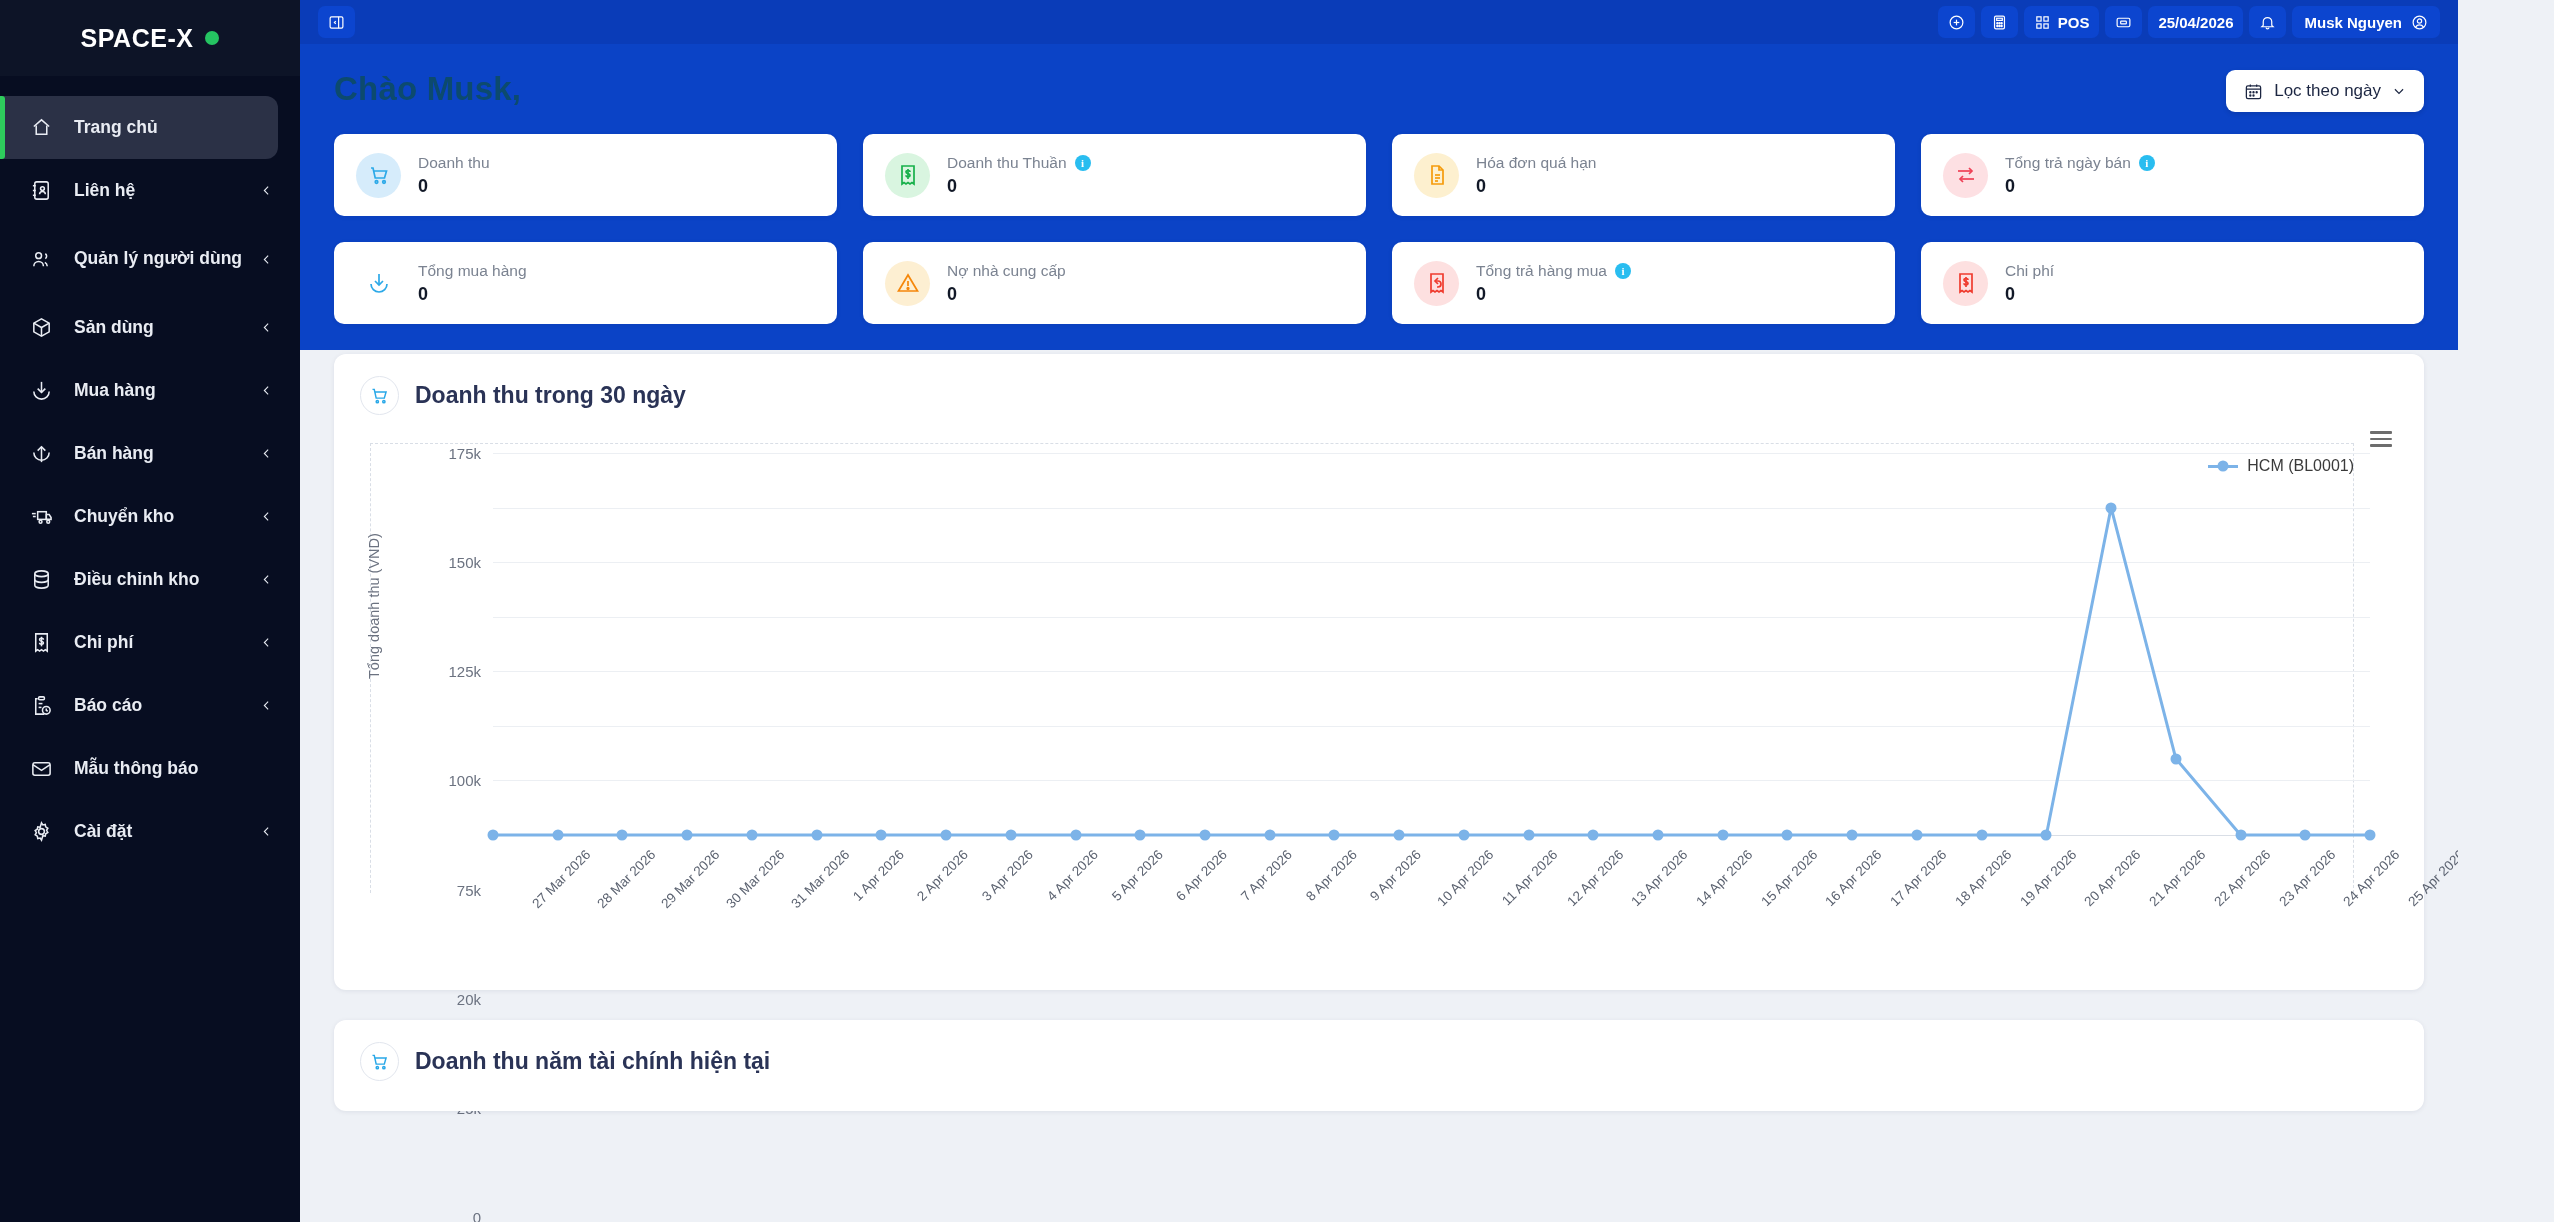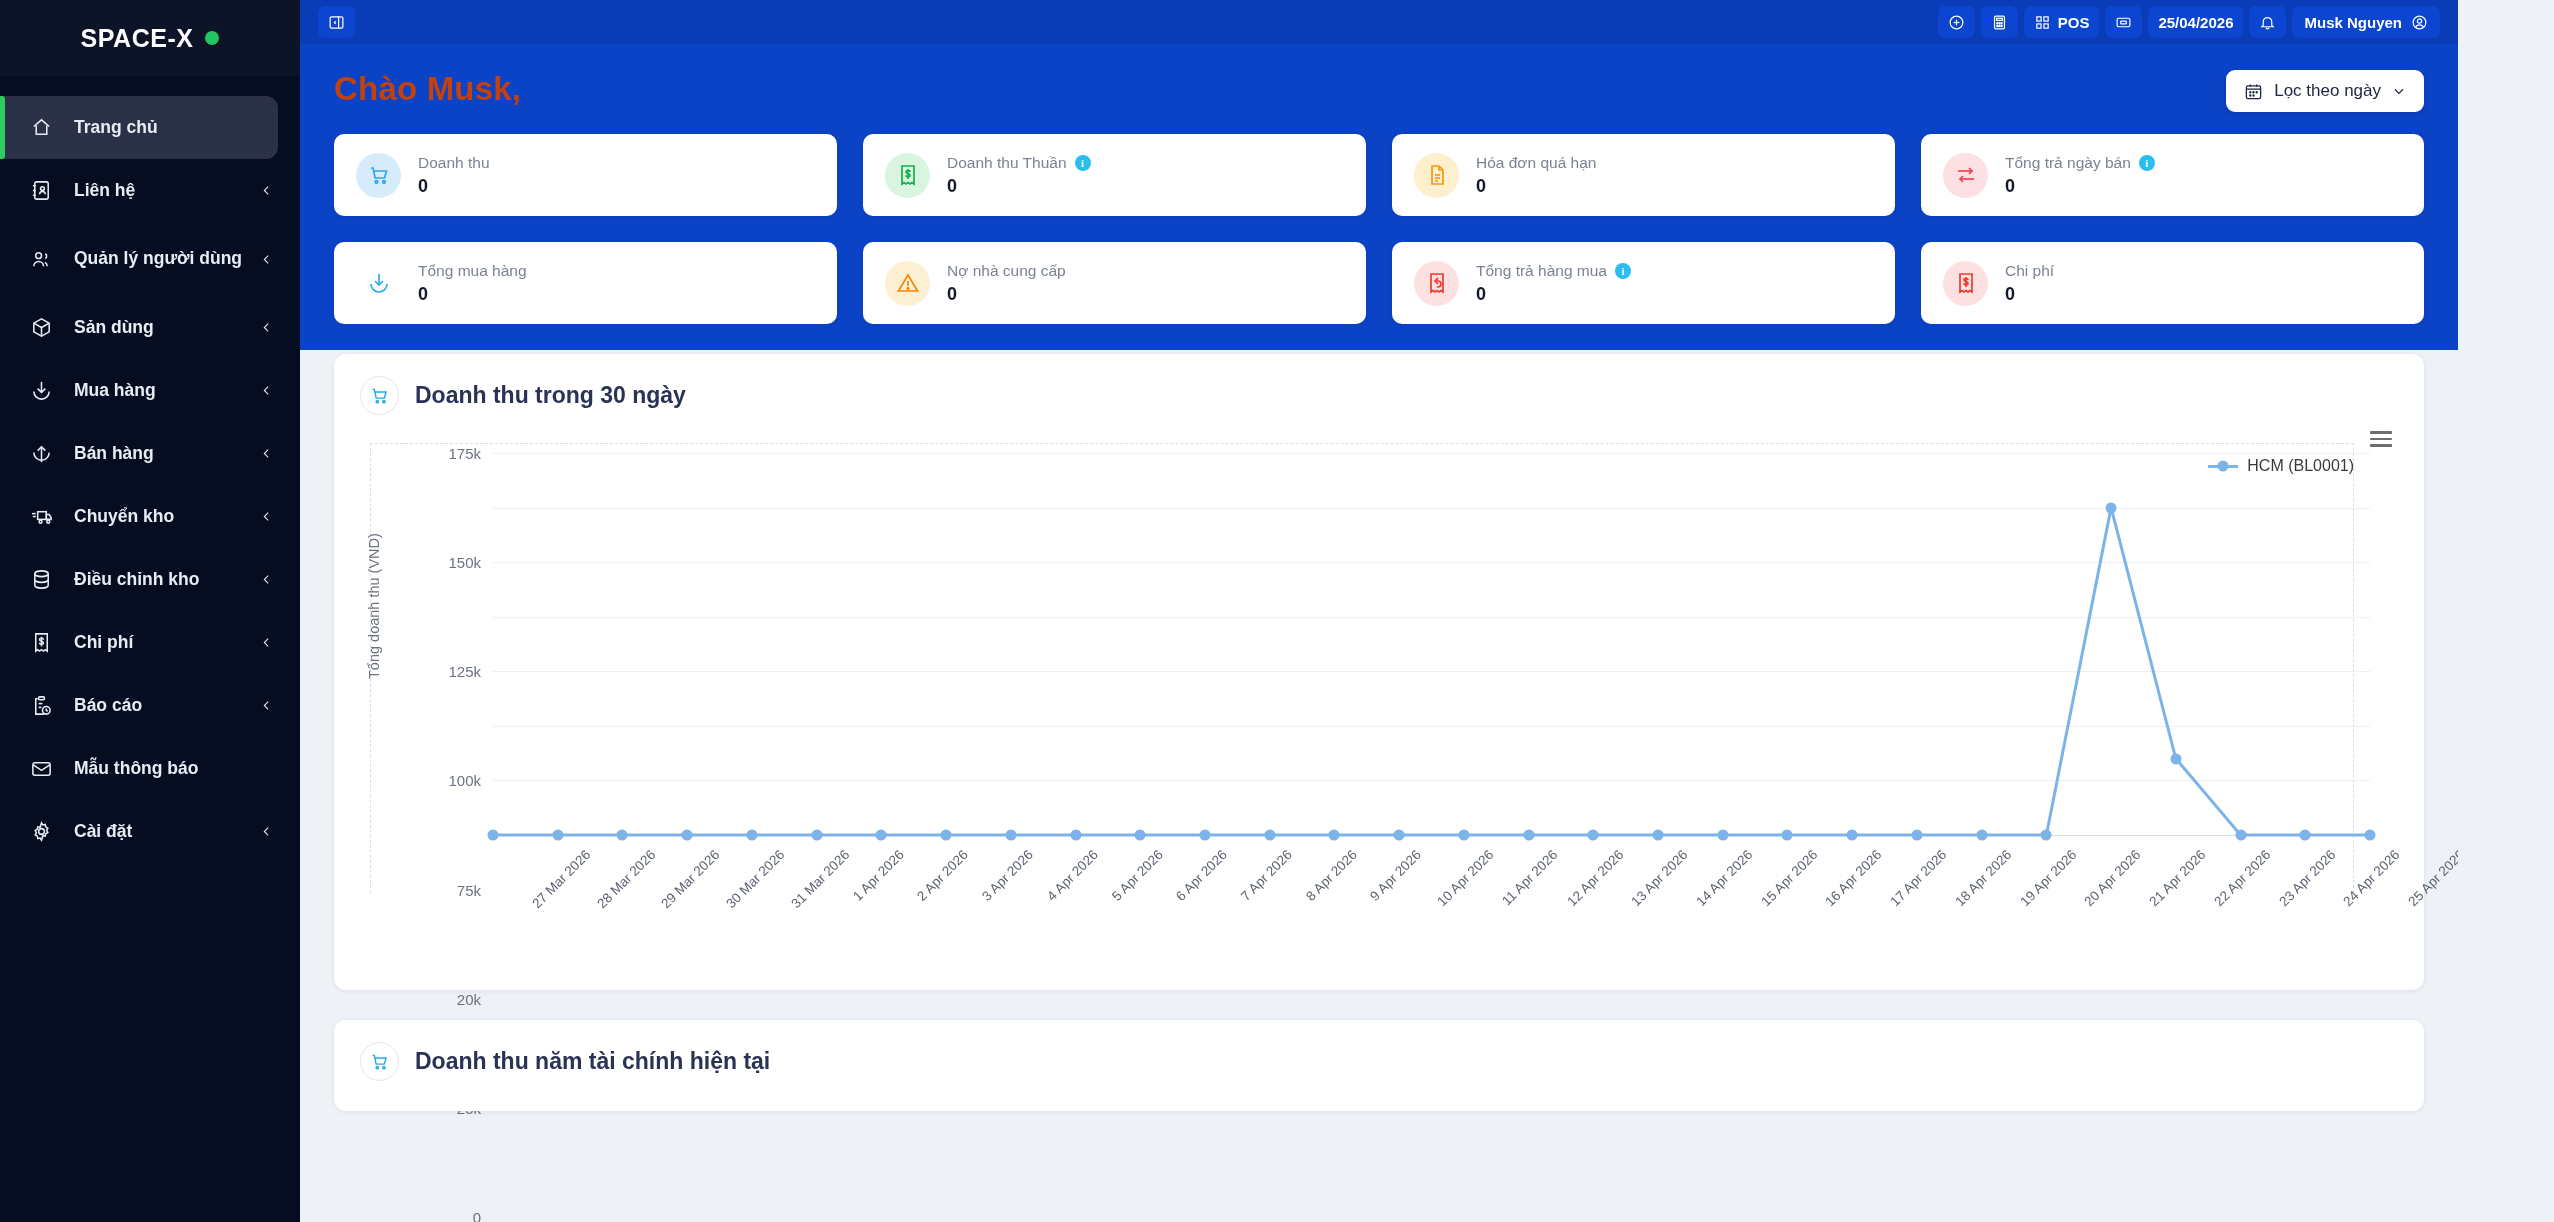--- a/index.html
+++ b/index.html
@@ -90,21 +90,21 @@
   .tb-btn svg { width: 17px; height: 17px; stroke: #fff; fill: none; stroke-width: 1.7; }
   .tb-right { margin-left: auto; display: flex; align-items: center; }
   .tb-date { font-size: 15px; font-weight: bold; }
   .tb-user { gap: 9px; padding: 0 12px; }
 
   .hero {
     position: relative;
     padding: 26px 34px 0 34px;
     display: flex; align-items: flex-start;
   }
-  .greet { color: #c2410c; font-size: 33px; font-weight: bold; letter-spacing: .2px; }
+  .greet { color: #0c4a6e; font-size: 33px; font-weight: bold; letter-spacing: .2px; }
   .date-filter {
     margin-left: auto;
     background: #fff; border-radius: 9px;
     height: 42px; display: flex; align-items: center; gap: 11px;
     padding: 0 18px; cursor: pointer;
     box-shadow: 0 2px 5px rgba(0,0,0,.12);
   }
   .date-filter .lbl { color: #1c2642; font-size: 17px; }
   .date-filter svg.cal { width: 19px; height: 19px; stroke: #1c2642; fill: none; stroke-width: 1.6; }
   .date-filter svg.chev { width: 14px; height: 14px; stroke: #1c2642; fill: none; stroke-width: 2; }

